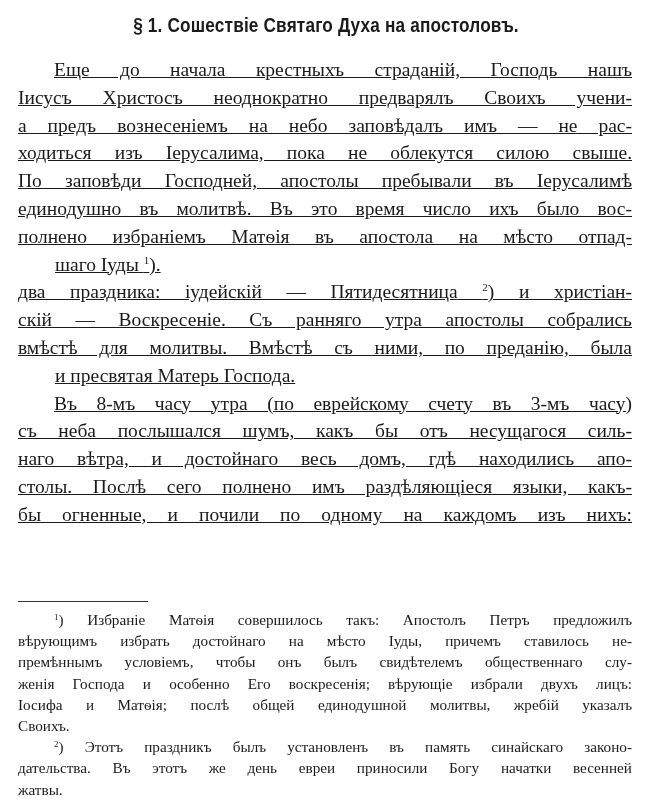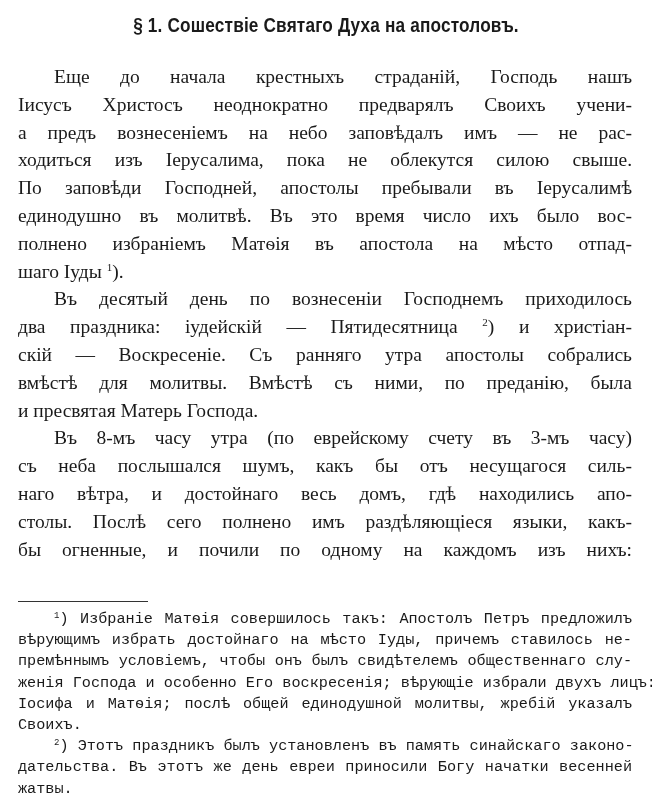--- a/index.html
+++ b/index.html
@@ -7,56 +7,55 @@
     width: 652px; height: 800px; background: #ffffff; color: #1a1a1a;
     position: relative; overflow: hidden;
     font-family: "DejaVu Serif", "Liberation Serif", serif;
   }
   .title {
     position: absolute; top: 14px; left: 0; width: 652px; text-align: center;
     font-family: "Liberation Sans", "DejaVu Sans", sans-serif;
     font-weight: bold; font-size: 20px; letter-spacing: 0.2px;
     transform: scaleX(0.86); transform-origin: 326px 0;
   }
-  .main { position: absolute; left: 18px; top: 63px; width: 614px; }
+  .main { position: absolute; left: 18px; top: 56px; width: 614px; text-decoration: underline; }
   .line {
     height: 27.8px; line-height: 27.8px; font-size: 19.5px; white-space: nowrap;
     text-align: justify; text-align-last: justify;
     font-family: "Liberation Serif", "DejaVu Serif", serif;
   }
   .line.indent { padding-left: 36px; }
-  .line.last { text-align-last: left; }
+  .line.last { text-align-last: left; margin-left: 37px; }
   sup { font-size: 11px; line-height: 0; vertical-align: 7px; }
   .rule { position: absolute; left: 18px; top: 601px; width: 152px; height: 1px; background: #333; }
   .rule2 { position: absolute; left: 148px; top: 601px; width: 22px; height: 1px; background: #fff; }
   .notes { position: absolute; left: 18px; top: 609px; width: 614px; }
   .nline {
     height: 21.2px; line-height: 21.2px; font-size: 15.2px; white-space: nowrap;
     text-align: justify; text-align-last: justify;
-    font-family: Liberation Mono, monospace;
+    font-family: Liberation Serif, serif;
   }
   .nline.indent { padding-left: 36px; }
   .nline.last { text-align-last: left; }
   .nline sup { font-size: 9px; vertical-align: 5px; }
 </style>
 </head>
 <body>
 
 <div class="title">§ 1. Сошествіе Святаго Духа на апостоловъ.</div>
 
 <div class="main">
   <div class="line indent"><span>Еще до начала крестныхъ страданій, Господь нашъ</span></div>
   <div class="line"><span>Іисусъ Христосъ неоднократно предварялъ Своихъ учени-</span></div>
   <div class="line"><span>а предъ вознесеніемъ на небо заповѣдалъ имъ — не рас-</span></div>
   <div class="line"><span>ходиться изъ Іерусалима, пока не облекутся силою свыше.</span></div>
   <div class="line"><span>По заповѣди Господней, апостолы пребывали въ Іерусалимѣ</span></div>
   <div class="line"><span>единодушно въ молитвѣ. Въ это время число ихъ было вос-</span></div>
   <div class="line"><span>полнено избраніемъ Матѳія въ апостола на мѣсто отпад-</span></div>
   <div class="line last"><span>шаго Іуды</span> <sup>1</sup><span>).</span></div>
-  <div class="line indent"><span>Въ десятый день по вознесеніи Господнемъ приходилось</span></div>
   <div class="line"><span>два праздника: іудейскій — Пятидесятница</span> <sup>2</sup><span>) и христіан-</span></div>
   <div class="line"><span>скій — Воскресеніе. Съ ранняго утра апостолы собрались</span></div>
   <div class="line"><span>вмѣстѣ для молитвы. Вмѣстѣ съ ними, по преданію, была</span></div>
   <div class="line last"><span>и пресвятая Матерь Господа.</span></div>
   <div class="line indent"><span>Въ 8-мъ часу утра (по еврейскому счету въ 3-мъ часу)</span></div>
   <div class="line"><span>съ неба послышался шумъ, какъ бы отъ несущагося силь-</span></div>
   <div class="line"><span>наго вѣтра, и достойнаго весь домъ, гдѣ находились апо-</span></div>
   <div class="line"><span>столы. Послѣ сего полнено имъ раздѣляющіеся языки, какъ-</span></div>
   <div class="line"><span>бы огненные, и почили по одному на каждомъ изъ нихъ:</span></div>
 </div>

